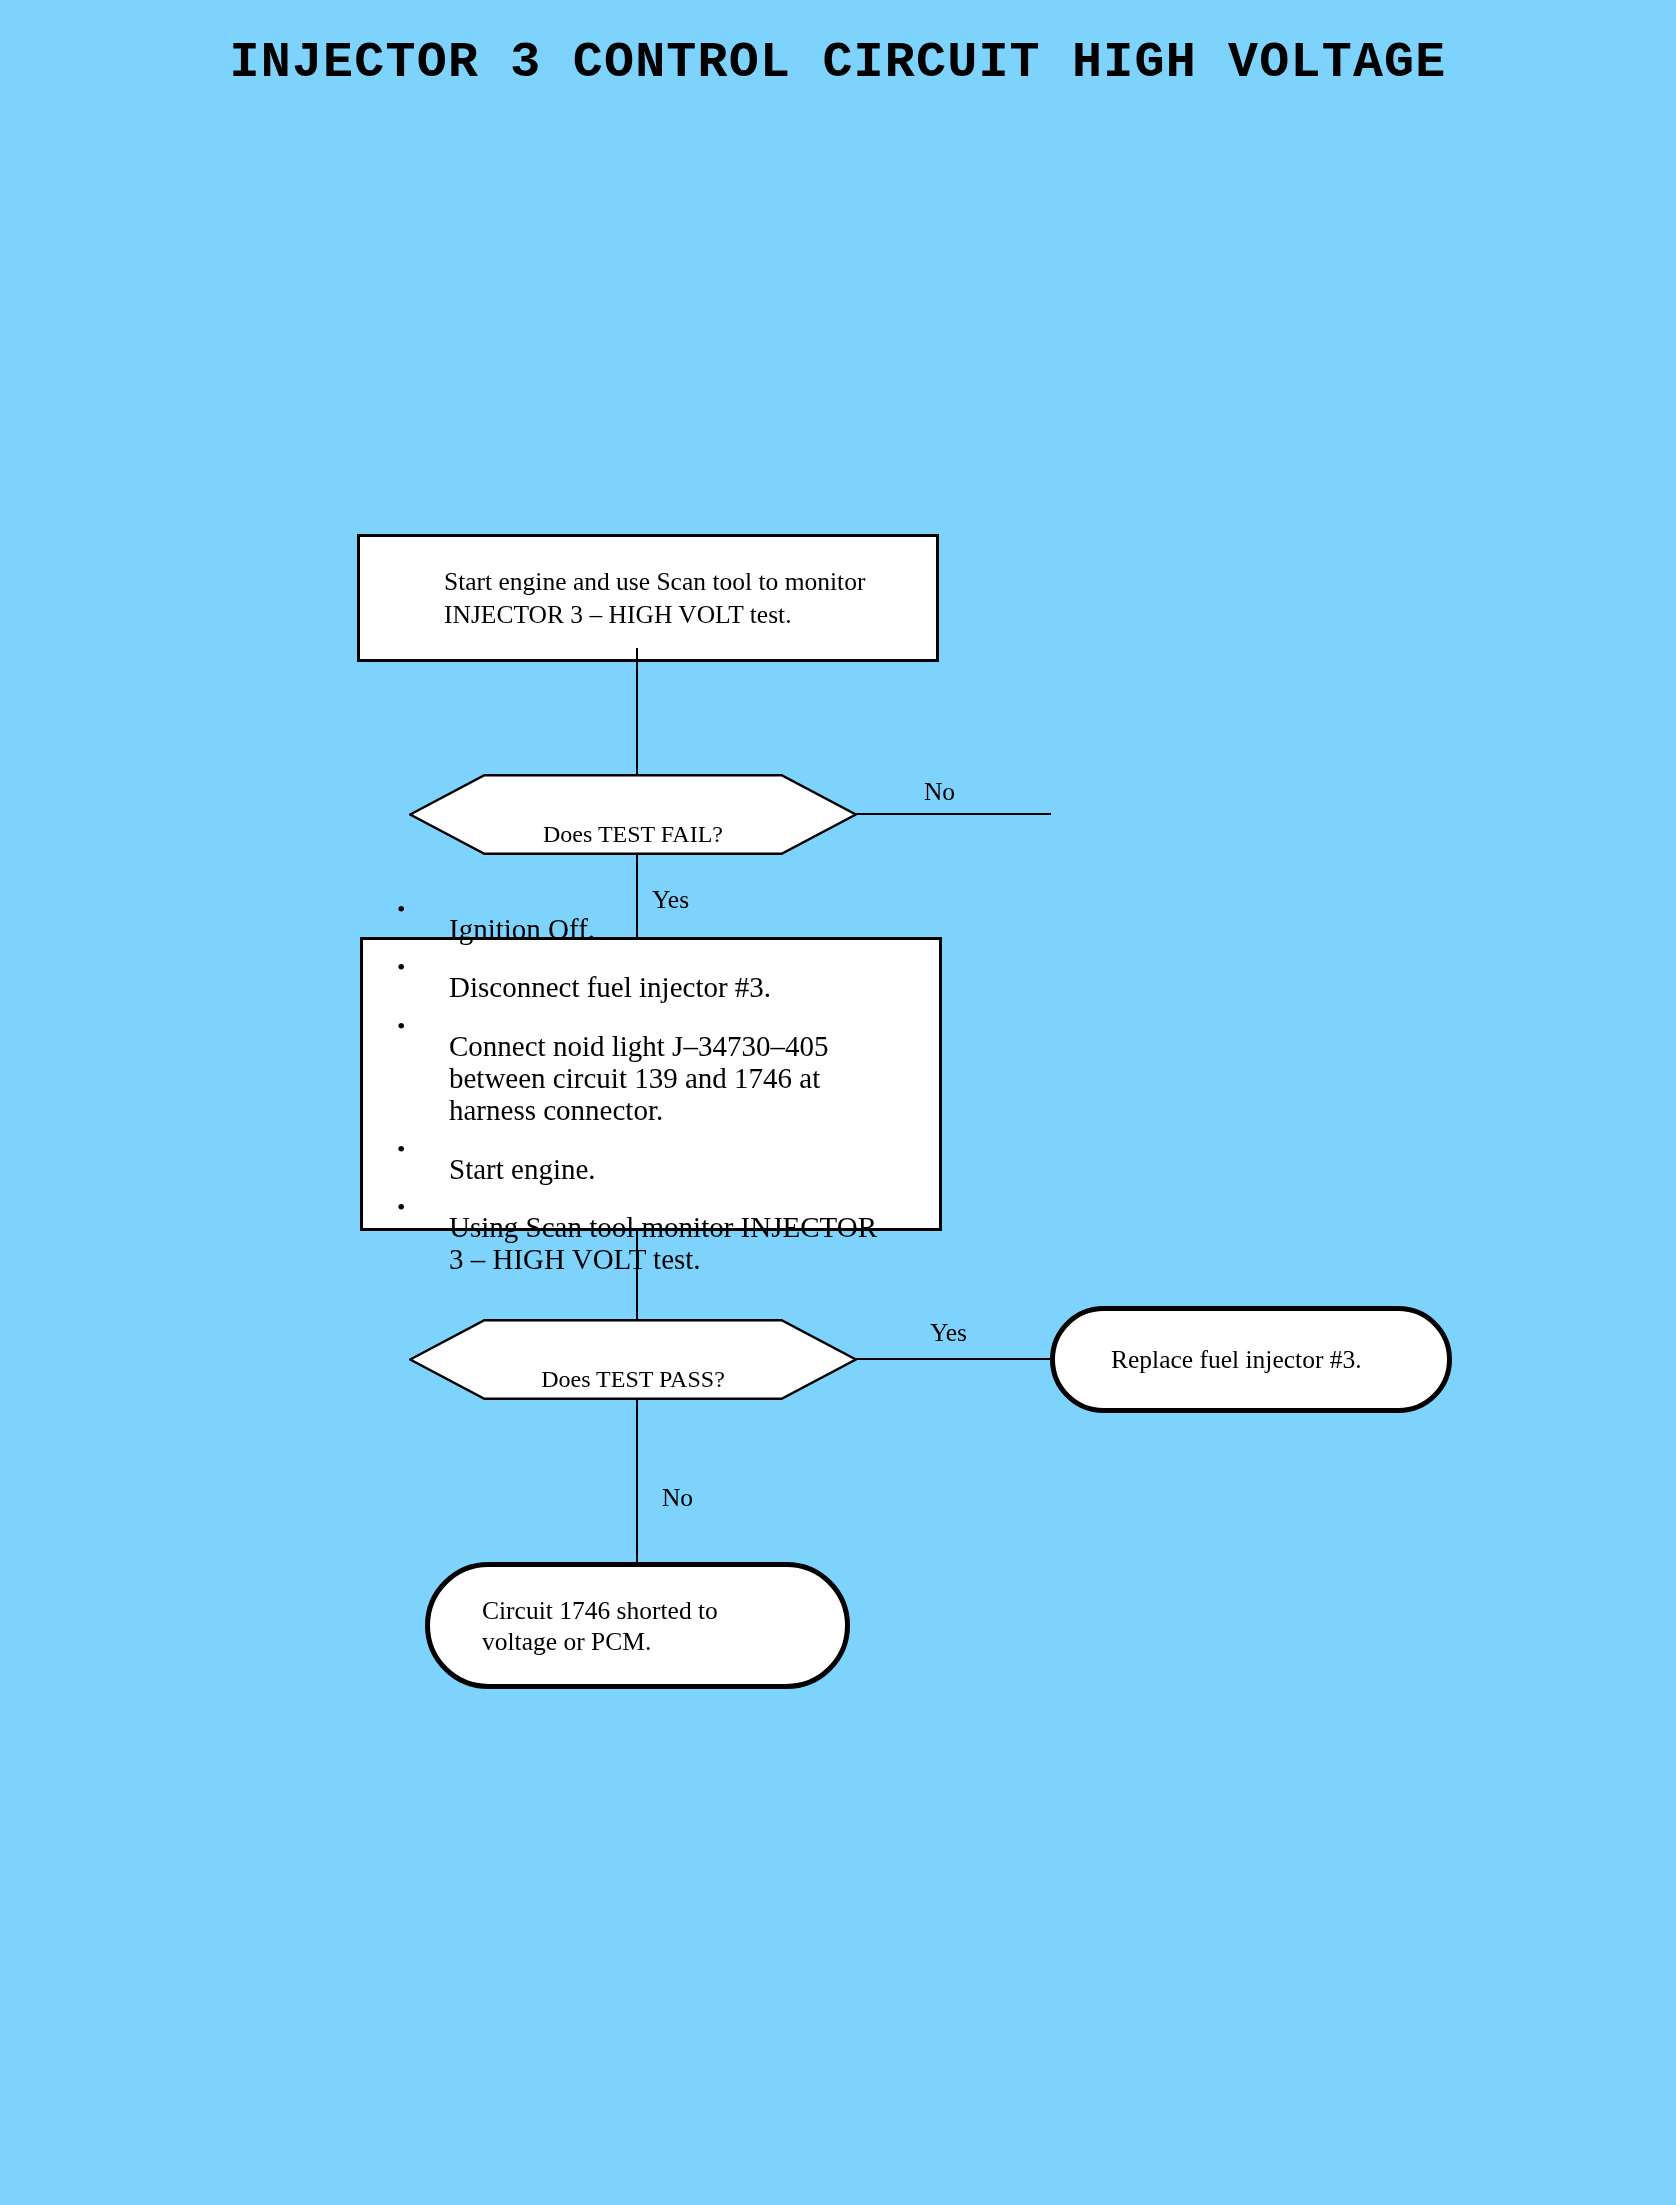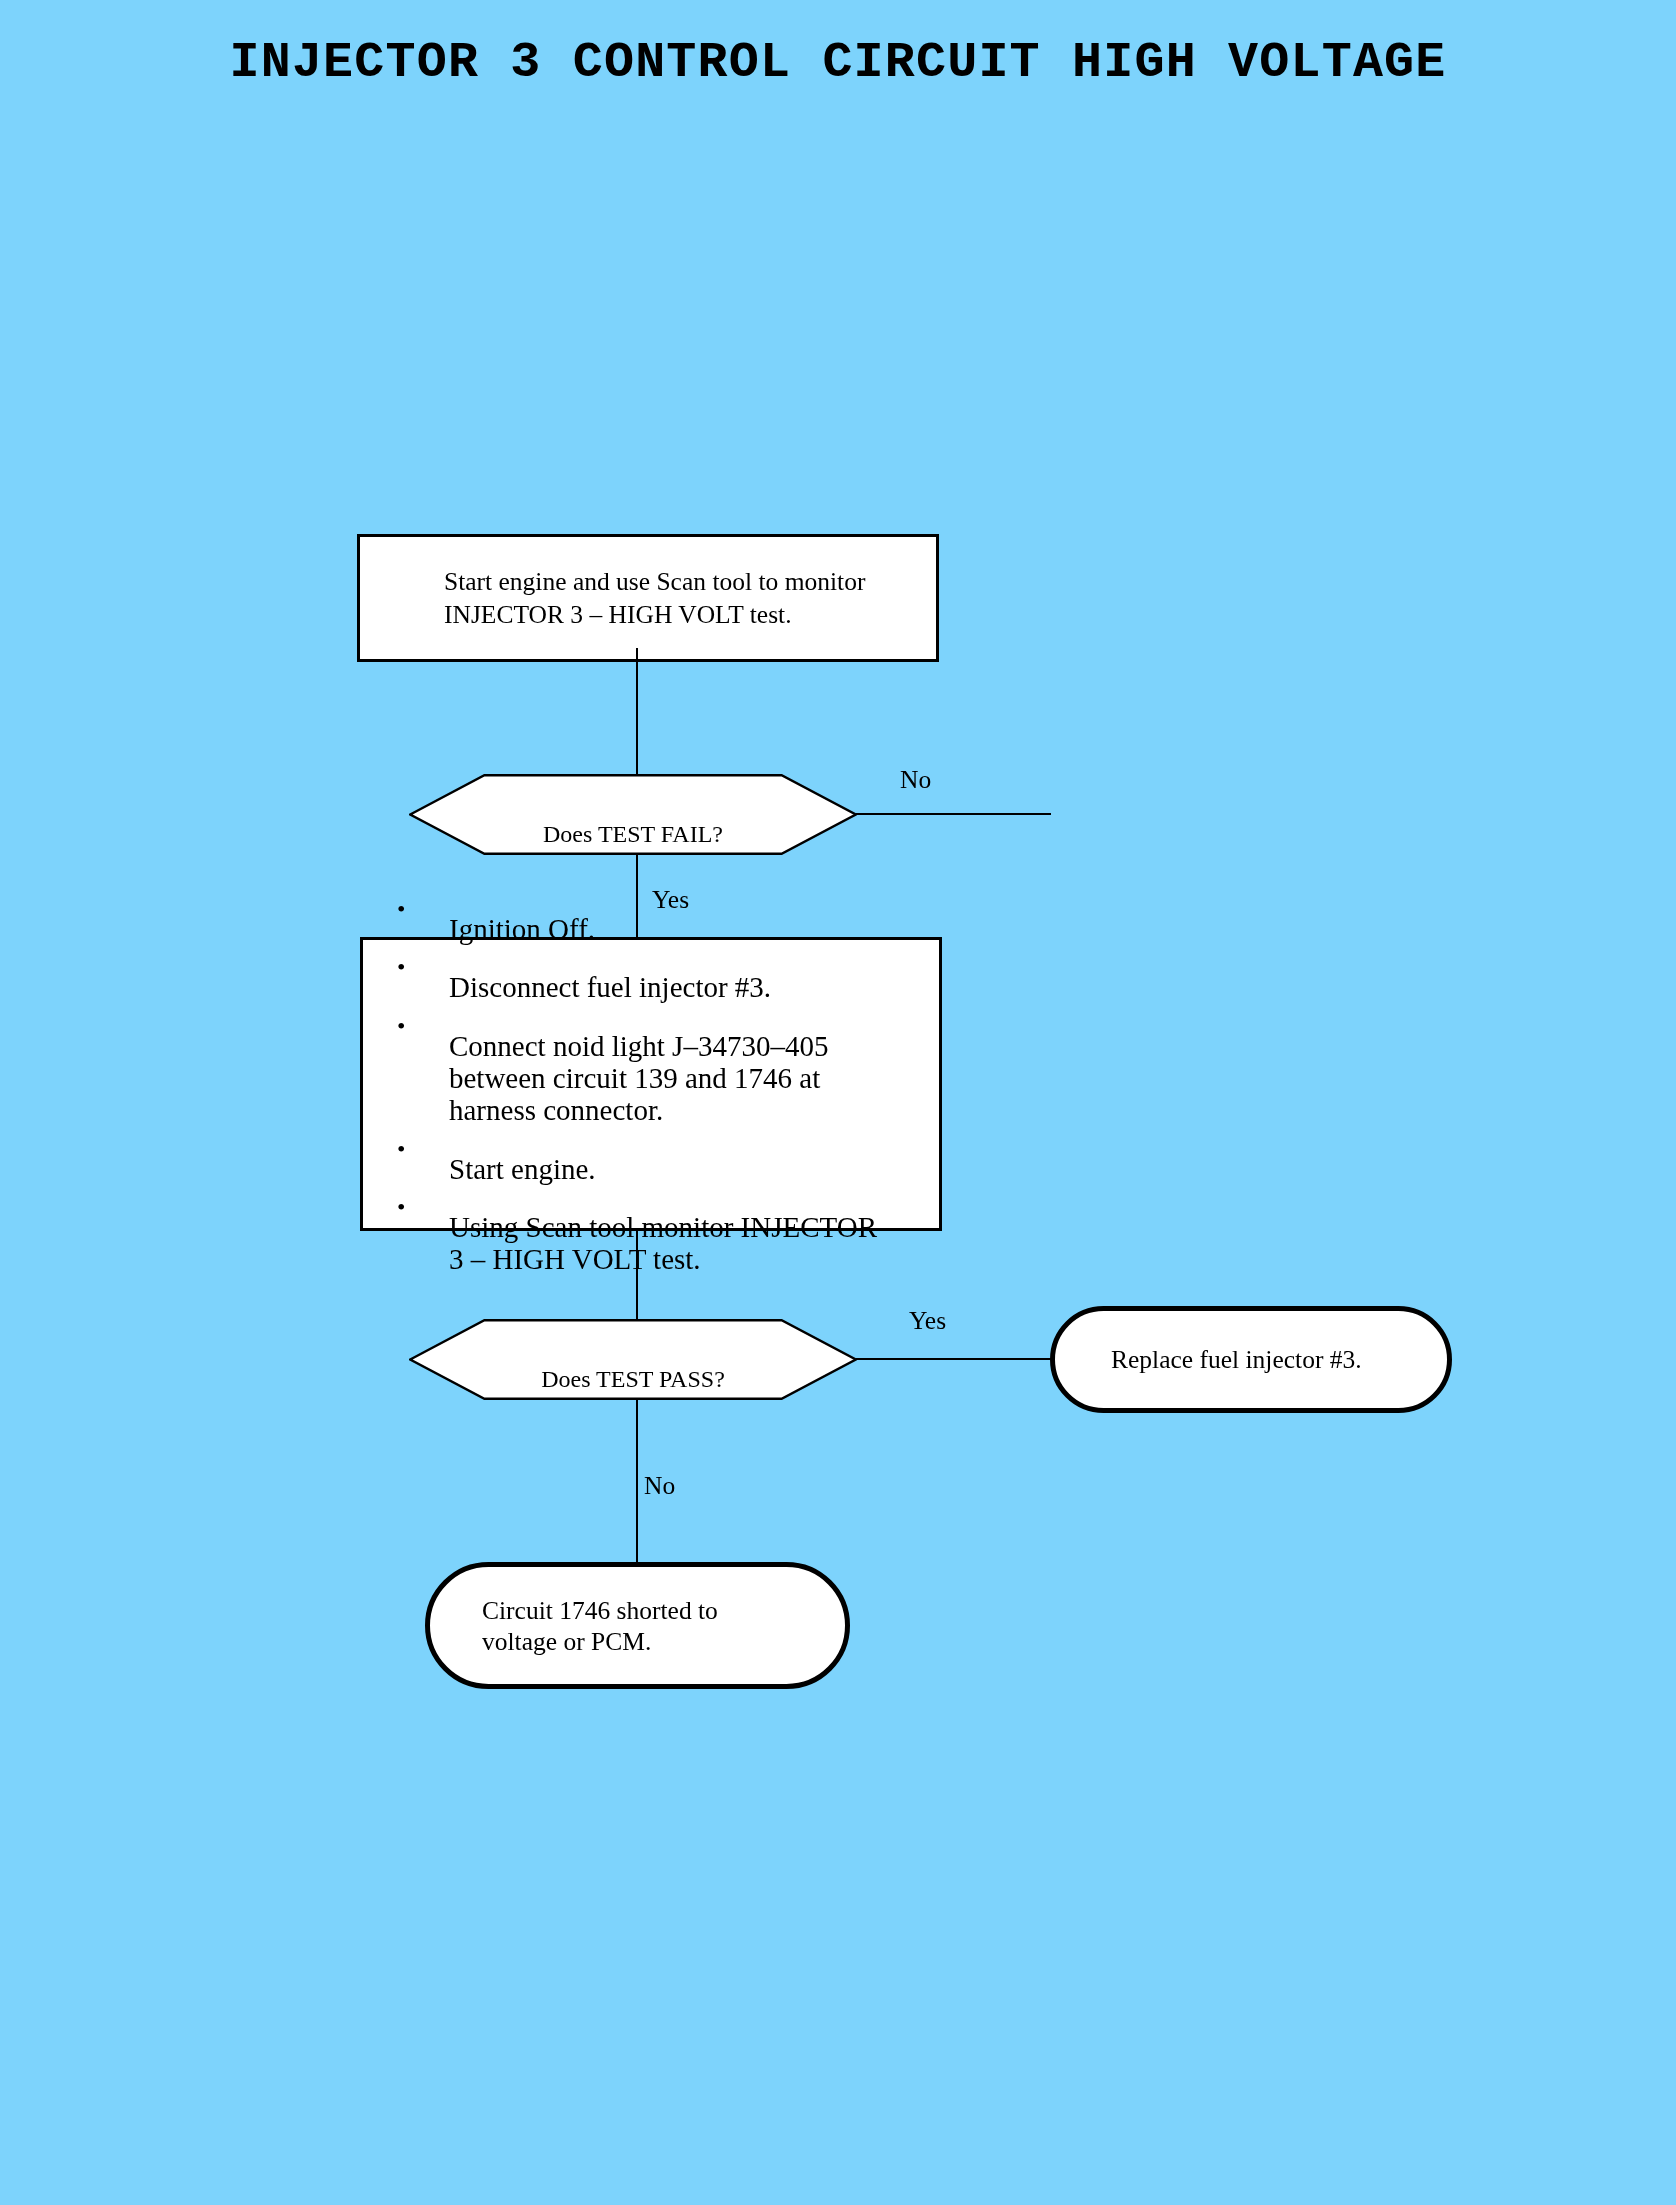--- a/index.html
+++ b/index.html
@@ -53,21 +53,21 @@
     display: flex;
     flex-direction: column;
     justify-content: center;
   }
   .stadium .node-text { line-height: 31px; }
   .edge-label {
     position: absolute;
     font-size: 25.5px;
     line-height: 30px;
   }
-  .edge-label.centered { text-align: left; }
+  .edge-label.centered { text-align: center; margin-top: 12px; }
   .steps { display: flex; flex-direction: column; }
   .step { display: flex; margin-bottom: 6.7px; }
   .step:last-child { margin-bottom: 0; }
   .bullet {
     width: 52px;
     flex: 0 0 52px;
     font-size: 24px;
     line-height: 32px;
   }
   .step-lines { font-size: 29px; line-height: 32px; margin-top: 20px; }

